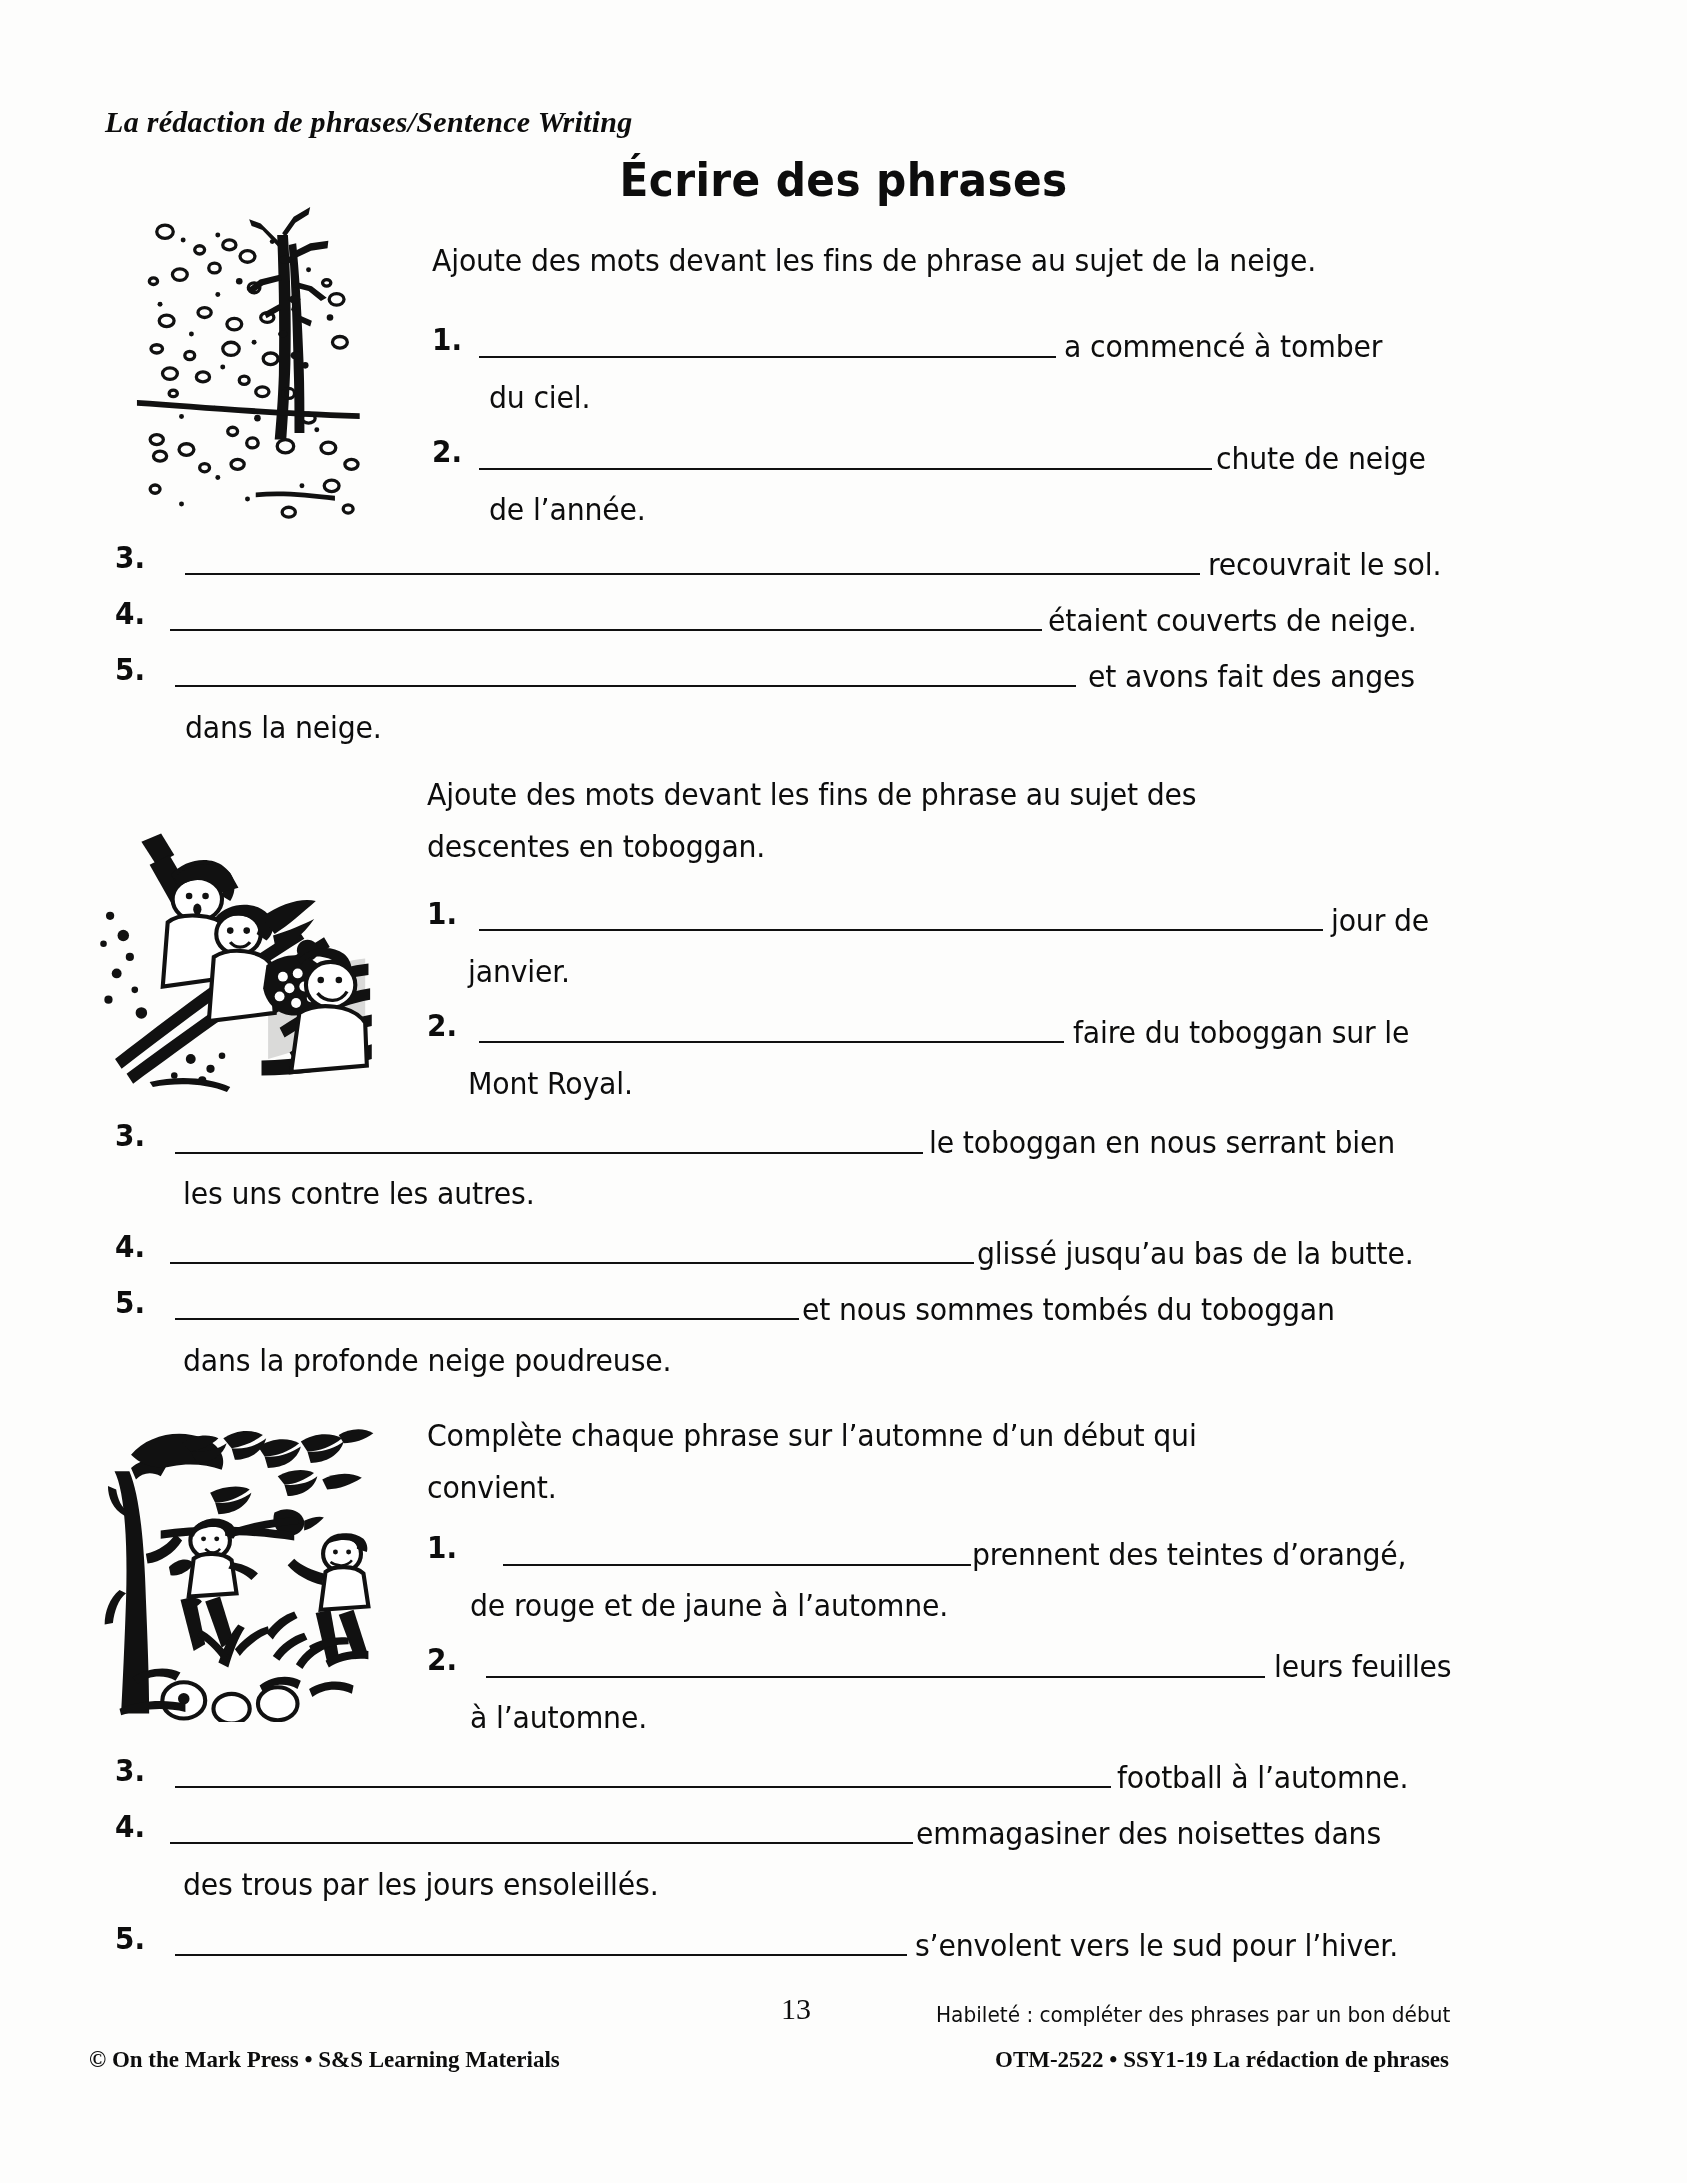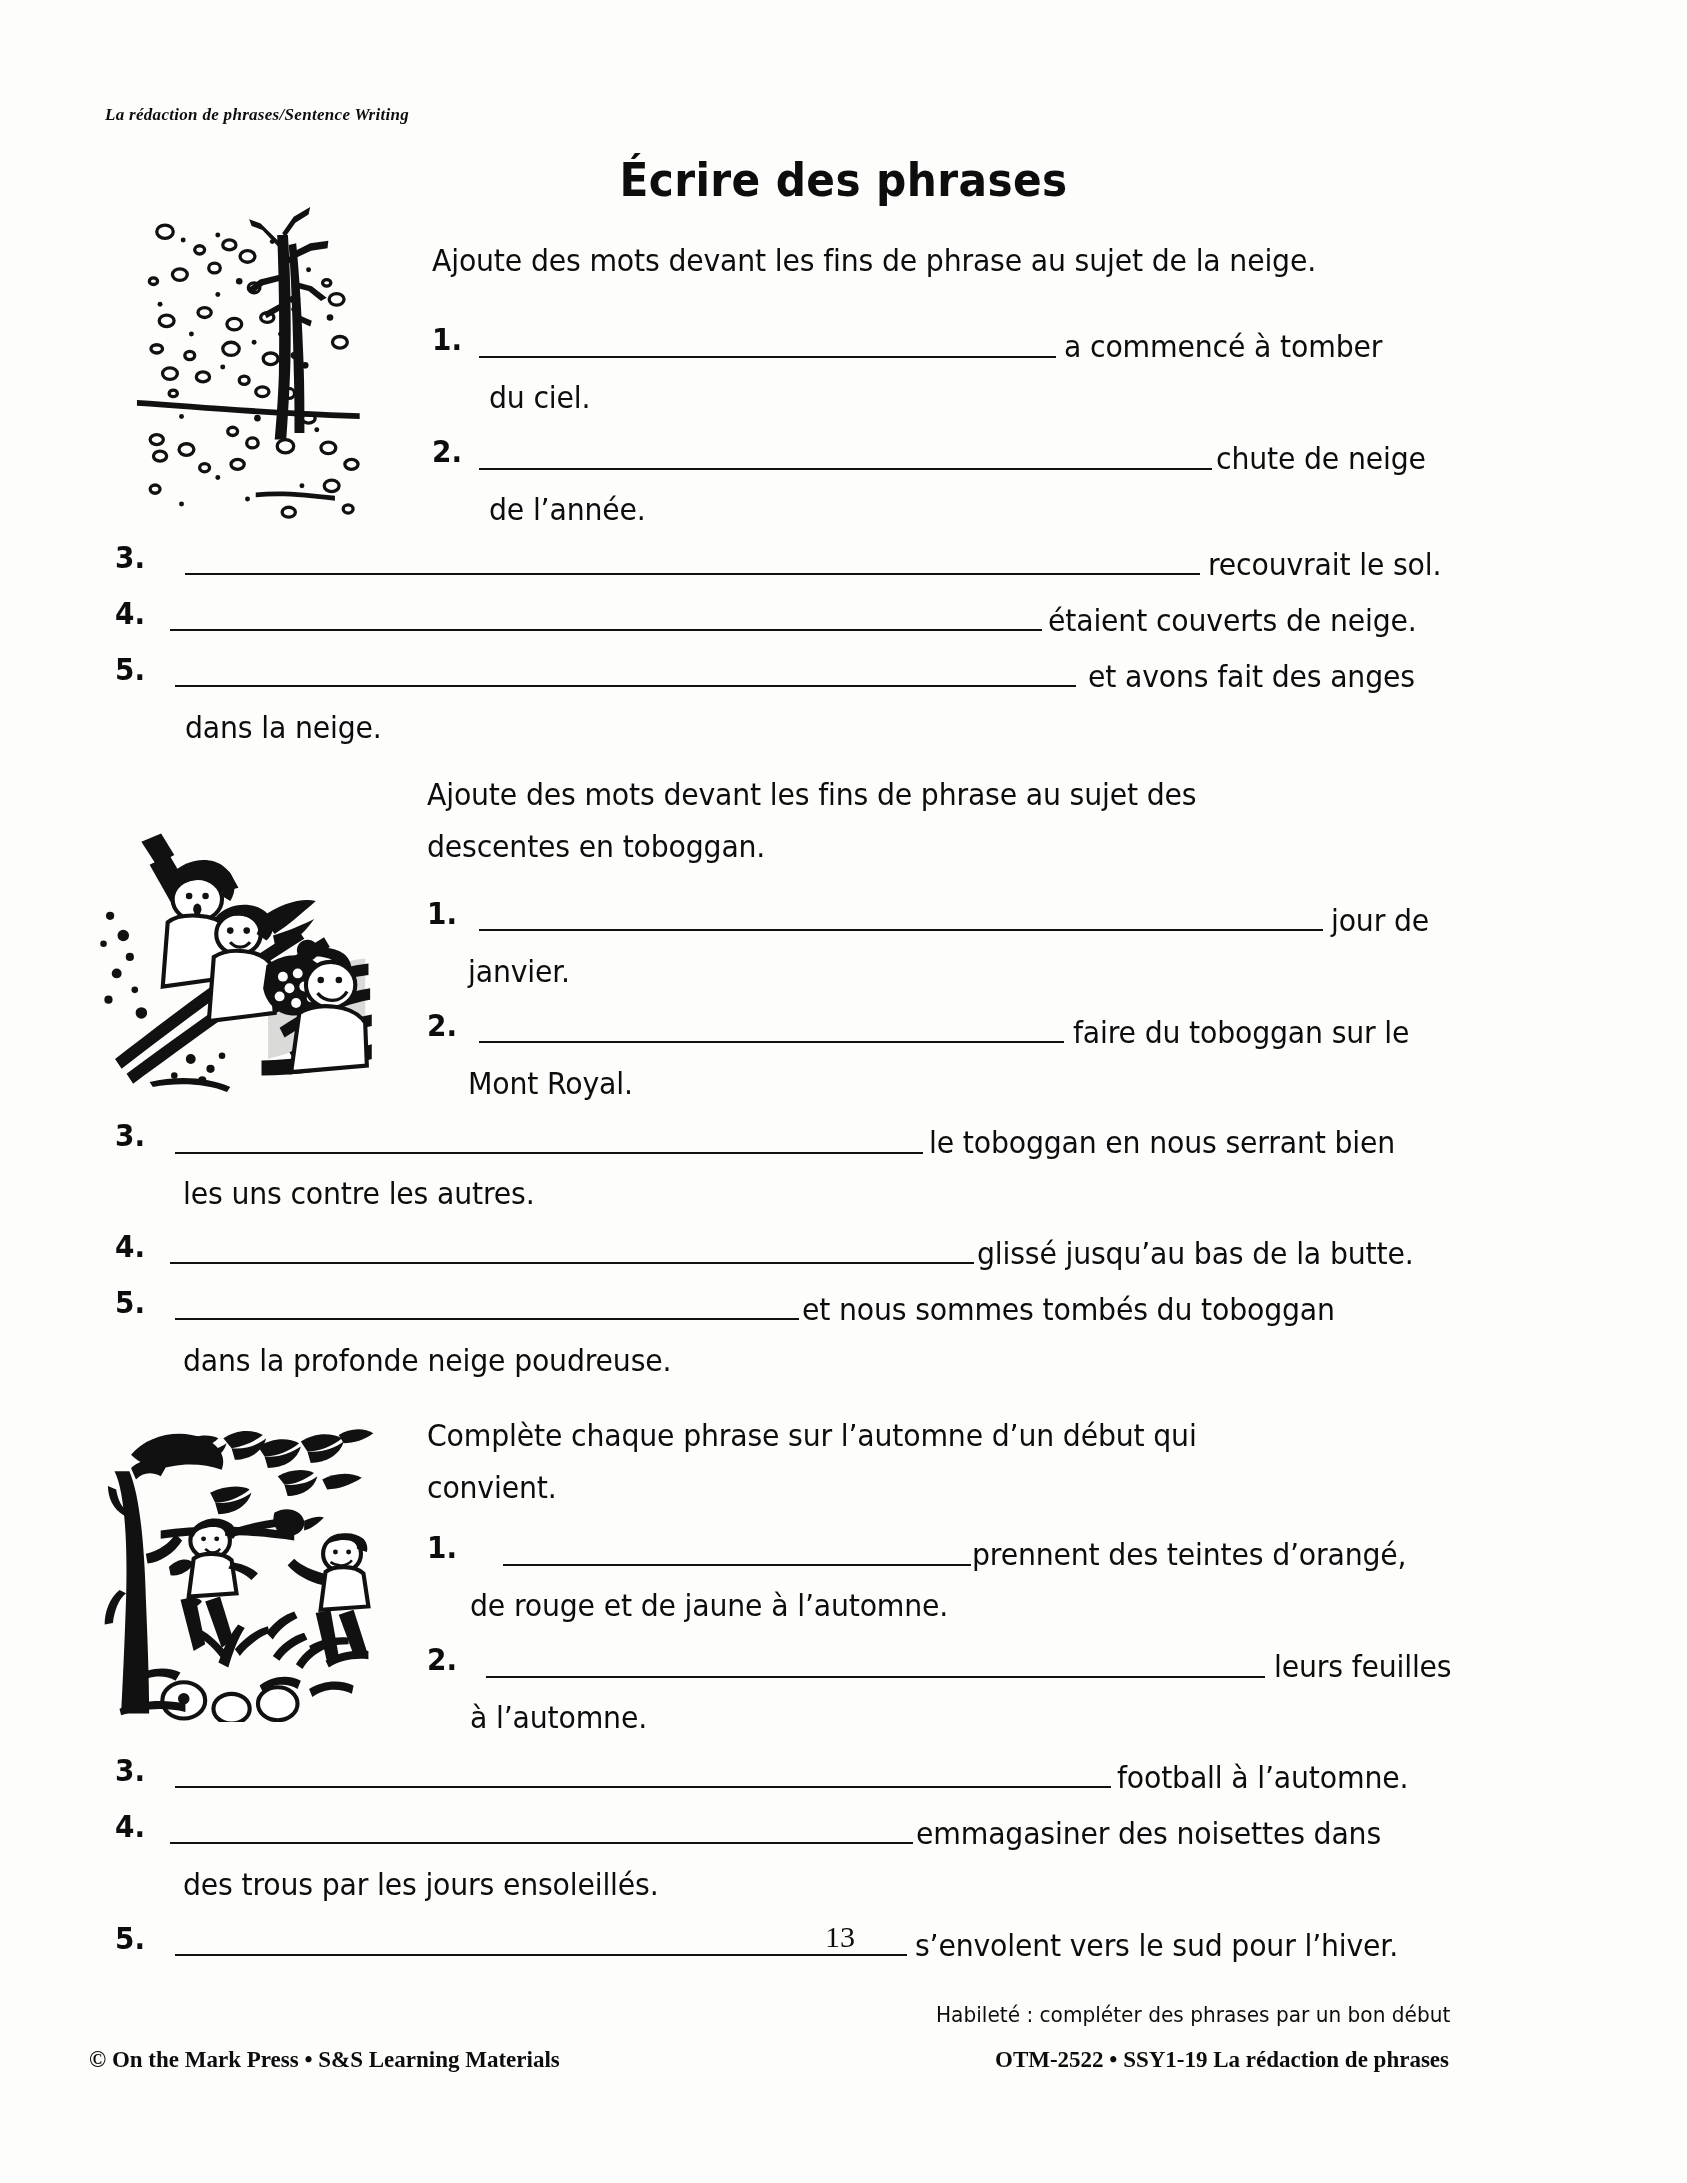--- a/index.html
+++ b/index.html
@@ -24,21 +24,21 @@
   }
 
   
   .running-head {
     position: absolute;
     left: 105px;
     top: 105px;
     font-family: "Liberation Serif", serif;
     font-weight: bold;
     font-style: italic;
-    font-size: 17px;
+    font-size: 30px;
     letter-spacing: 0.3px;
     white-space: nowrap;
   }
 
   
   .page-title {
     position: absolute;
     left: 0;
     right: 0;
     top: 153px;
@@ -429,18 +429,18 @@
   <div class="abs wtext" style="left:183px; top:1859px;">des trous par les jours ensoleillés.</div>
 
   <div class="abs num" style="left:115px; top:1920px;">5.</div>
   <div class="abs rule" style="left:175px; top:1954px; width:732px;"></div>
   <div class="abs wtext" style="left:915px; top:1920px;">s’envolent vers le sud pour l’hiver.</div>
 
   <div class="abs foot-sans" style="left:936px; top:2002px;">Habileté : compléter des phrases par un bon début</div>
 
   <div class="abs foot-serif" style="left:89px; top:2047px;">© On the Mark Press • S&amp;S Learning Materials</div>
 
-  <div class="abs page-number" style="left:781px; top:1920px;margin-left:44px;">13</div>
+  <div class="abs page-number" style="left:781px; top:1992px;">13</div>
 
   <div class="abs foot-serif" style="left:995px; top:2047px;">OTM-2522 • SSY1-19 La rédaction de phrases</div>
 
 </div>
 
 
 </body></html>

